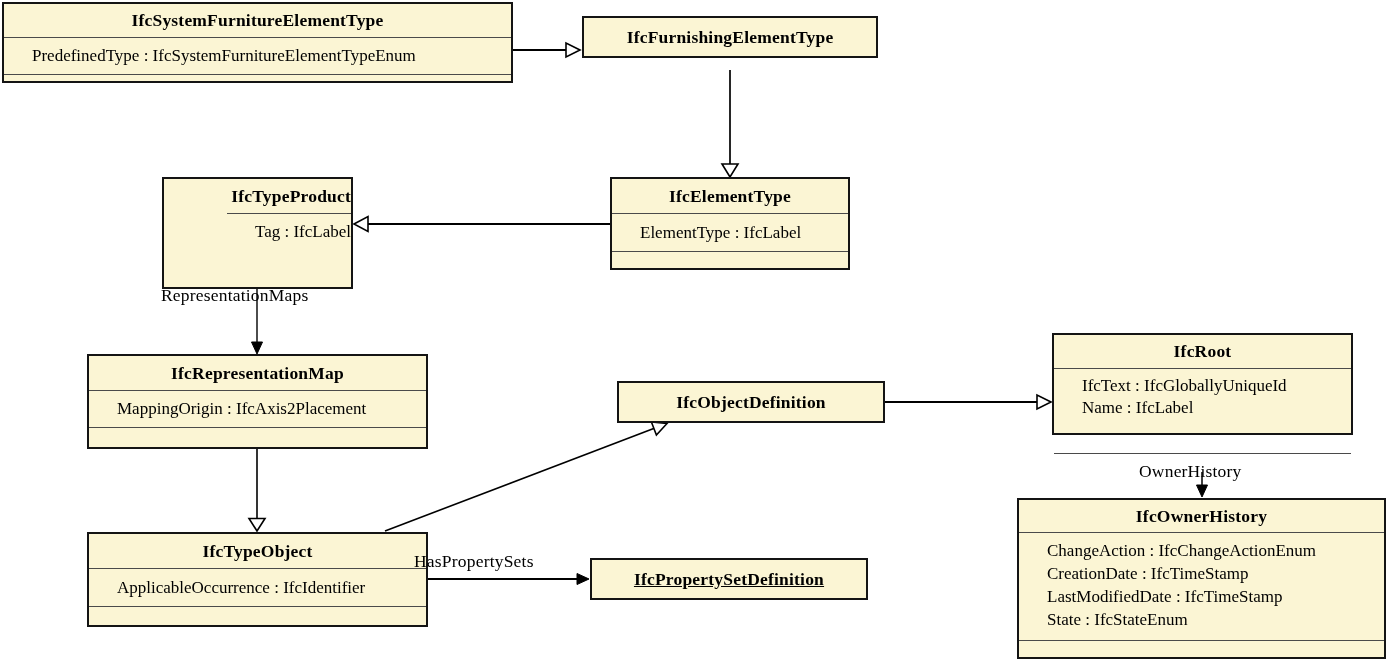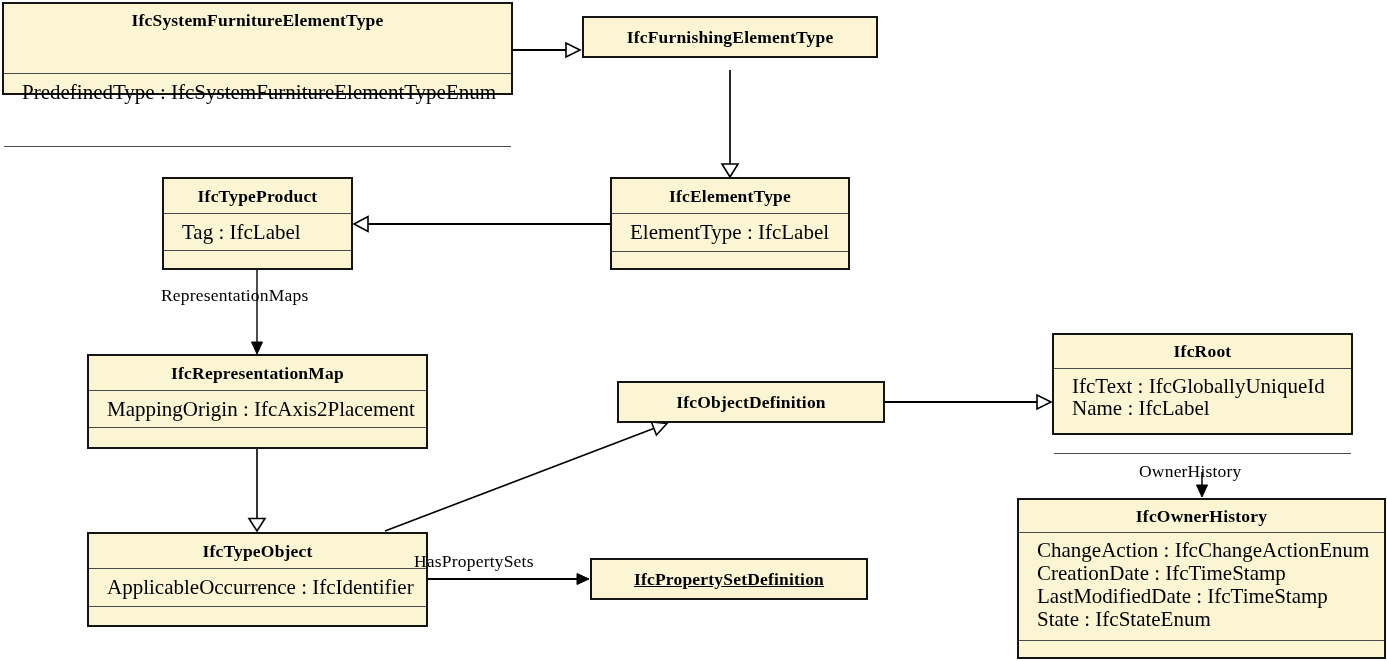--- a/index.html
+++ b/index.html
@@ -12,21 +12,21 @@
     position:absolute;background:#fbf5d4;border:2px solid #141414;
     box-sizing:border-box;display:flex;flex-direction:column;
   }
   .box .title{
     font-weight:bold;font-size:17.5px;display:flex;align-items:center;justify-content:center;
     flex:0 0 auto;letter-spacing:.2px;
   }
   .box.single .title{flex:1 1 auto;}
   .box .attrs{
     border-top:1px solid #4a4a4a;box-sizing:border-box;flex:0 0 auto;
-    font-size:21px;padding-left:18px;display:flex;flex-direction:column;justify-content:center;
+    font-size:17px;padding-left:28px;display:flex;flex-direction:column;justify-content:center;
   }
   .box .attrs.multi{justify-content:flex-start;padding-top:6px;}
   .box .attrs .attr{white-space:nowrap;}
   .box .empty{border-top:1px solid #4a4a4a;flex:1 1 auto;}
   .edge-label{
     position:absolute;font-size:17.5px;white-space:nowrap;letter-spacing:.2px;
   }
   line{stroke:#000;}
   polygon.hollow{fill:#fff;stroke:#000;stroke-width:1.6;}
   polygon.solid{fill:#000;stroke:#000;stroke-width:1;}
@@ -77,33 +77,33 @@
       <line x1="1202" y1="472" x2="1202" y2="489" stroke-width="1.5"></line>
       <polygon class="solid" points="1202,497 1196.5,485 1207.5,485"></polygon>
     </g>
 
     <g>
       <line x1="427" y1="579" x2="578" y2="579" stroke-width="1.8"></line>
       <polygon class="solid" points="589,579 577,573.5 577,584.5"></polygon>
     </g>
   </svg>
 
-  <div class="box" style="left:2px;top:2px;width:511px;height:93px;gap:36px;">
+  <div class="box" style="left:2px;top:2px;width:511px;height:81px;">
     <div class="title" style="height:33px;">IfcSystemFurnitureElementType</div>
     <div class="attrs" style="height:37px;">
       <div class="attr">PredefinedType : IfcSystemFurnitureElementTypeEnum</div>
     </div>
     <div class="empty"></div>
   </div>
 
   <div class="box single" style="left:582px;top:16px;width:296px;height:42px;">
     <div class="title">IfcFurnishingElementType</div>
   </div>
 
-  <div class="box" style="left:162px;top:177px;width:191px;height:93px;">
+  <div class="box" style="left:162px;top:177px;width:191px;height:112px;align-items:flex-end;">
     <div class="title" style="height:34px;">IfcTypeProduct</div>
     <div class="attrs" style="height:37px;">
       <div class="attr">Tag : IfcLabel</div>
     </div>
     <div class="empty"></div>
   </div>
 
   <div class="box" style="left:610px;top:177px;width:240px;height:93px;">
     <div class="title" style="height:34px;">IfcElementType</div>
     <div class="attrs" style="height:38px;">

